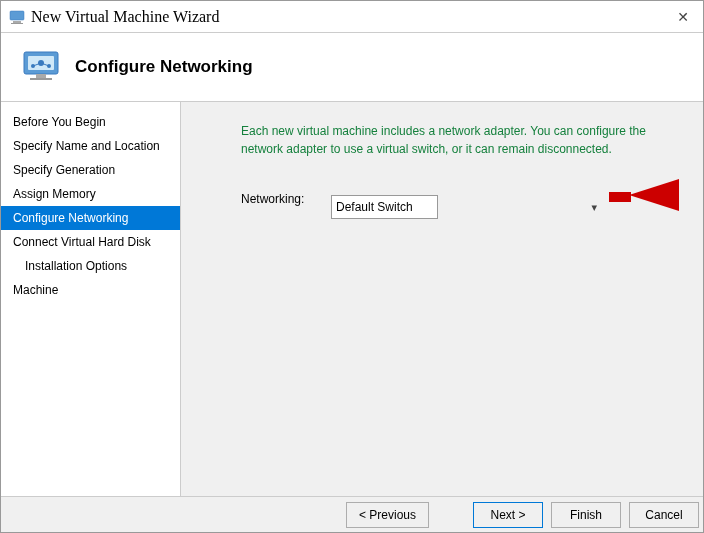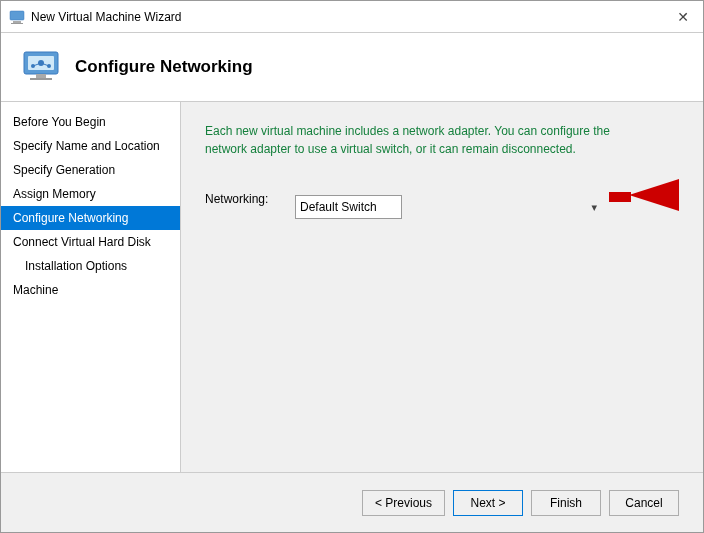--- a/index.html
+++ b/index.html
@@ -32,22 +32,23 @@
       flex-shrink: 0;
     }
     .title-bar-icon {
       width: 16px;
       height: 16px;
       margin-right: 6px;
       flex-shrink: 0;
     }
     .title-bar-text {
       flex: 1;
-      font-size: 12px;
-      color: #000;
+      font-size: 16px;
+      color: #000;
+      font-family: Liberation Serif, serif;
     }
     .title-bar-close {
       width: 24px;
       height: 24px;
       display: flex;
       align-items: center;
       justify-content: center;
       cursor: pointer;
       font-size: 14px;
       color: #444;
@@ -71,20 +72,21 @@
     }
     .header-title {
       font-size: 17px;
       font-weight: 600;
       color: #000;
     }
     .content {
       display: flex;
       flex: 1;
       overflow: hidden;
+      gap: 36px;
     }
     .sidebar {
       width: 180px;
       background: #fff;
       border-right: 1px solid #ccc;
       padding: 8px 0;
       flex-shrink: 0;
       overflow-y: auto;
     }
     .sidebar-item {
@@ -154,40 +156,41 @@
       color: #444;
     }
     
     .red-arrow {
       display: inline-block;
       margin-left: 8px;
     }
     .footer {
       background: #f0f0f0;
       border-top: 1px solid #ccc;
-      height: 60px;
+      height: 36px;
       display: flex;
       align-items: center;
       justify-content: flex-end;
-      padding: 0 24px;
+      padding: 0 4px;
       gap: 8px;
       flex-shrink: 0;
     }
     .btn {
       height: 26px;
       min-width: 70px;
       padding: 0 12px;
       border: 1px solid #adadad;
       background: #f0f0f0;
       font-size: 12px;
       cursor: pointer;
       color: #000;
     }
     .btn-primary {
       border: 1px solid #0078d7;
+      margin-left: 36px;
     }
   </style>
 </head>
 <body>
 
 <div class="window">
 
   <div class="title-bar">
     <div class="title-bar-icon">
       

